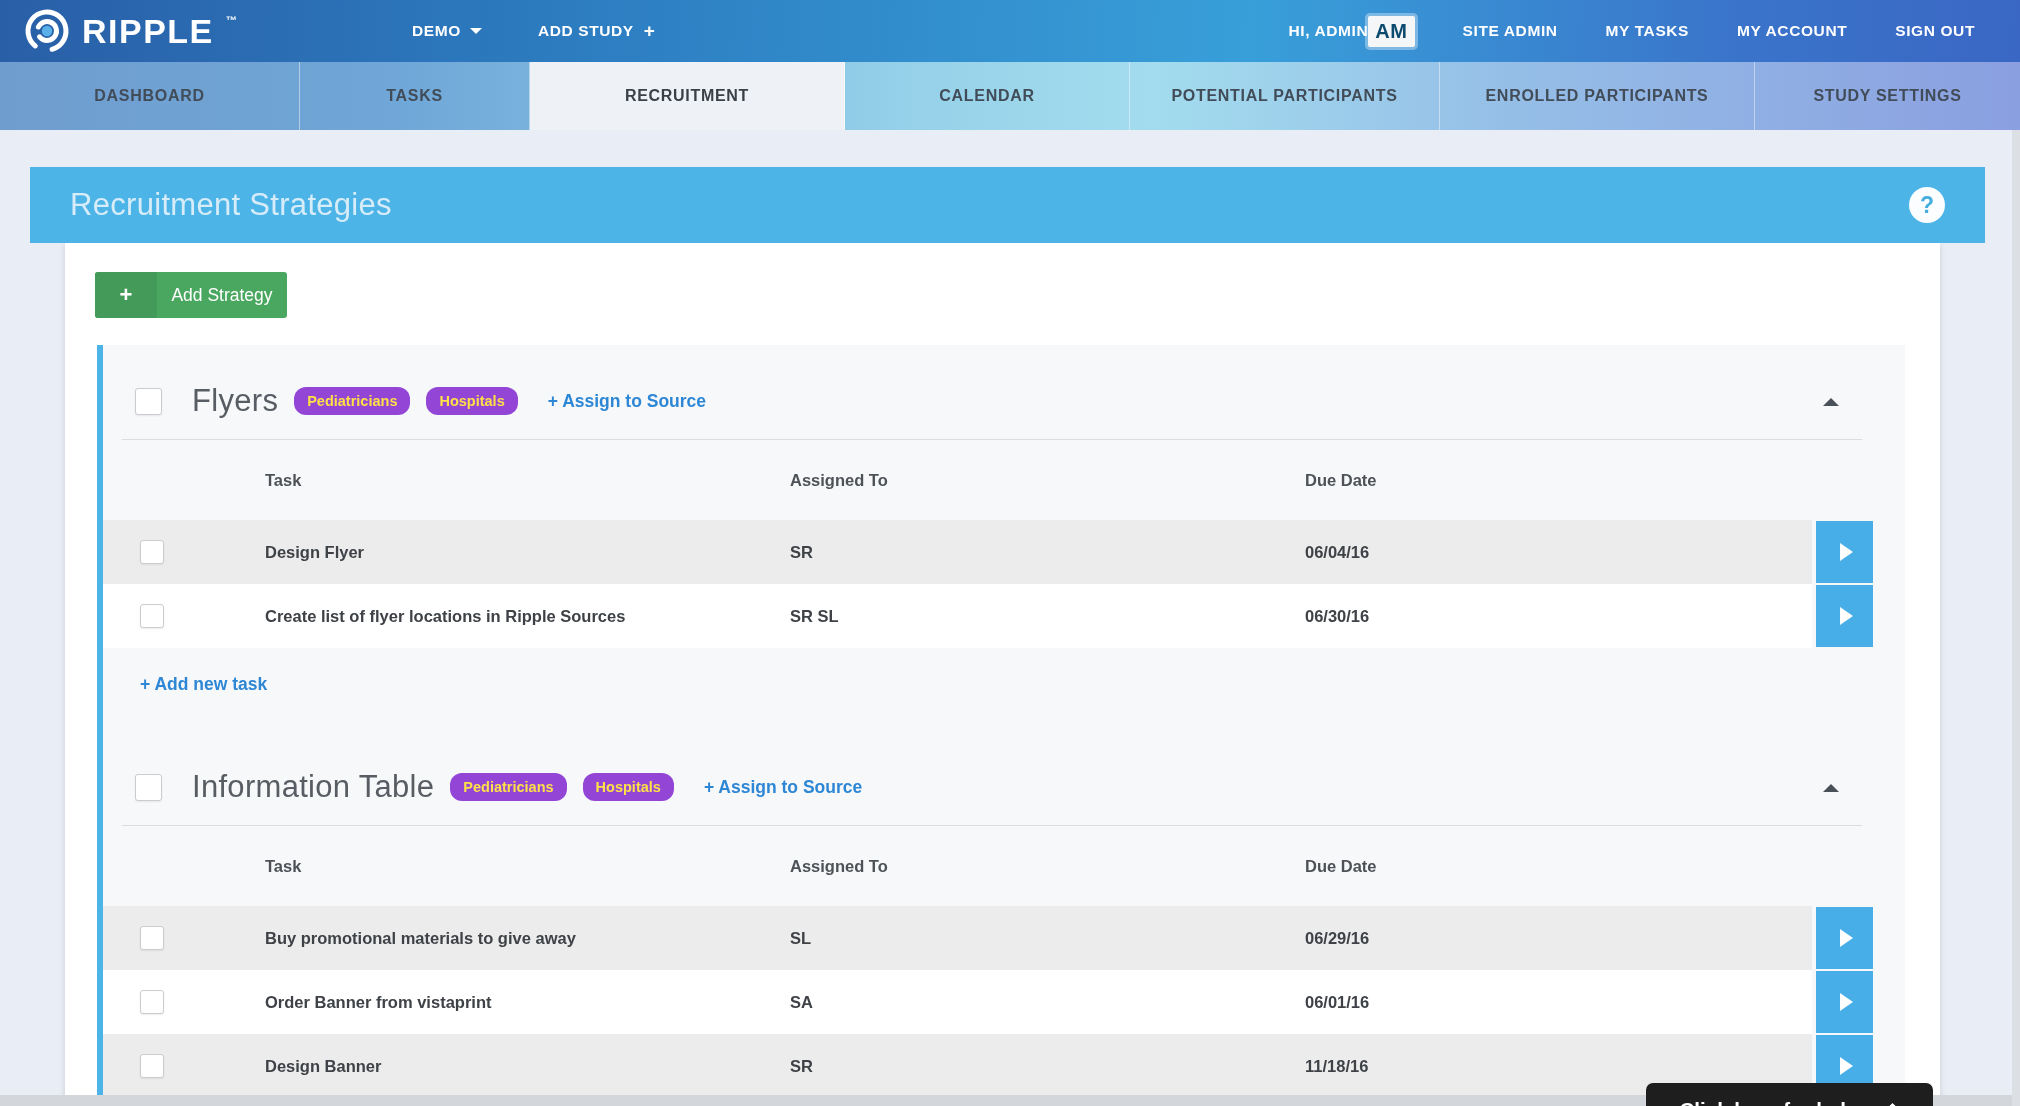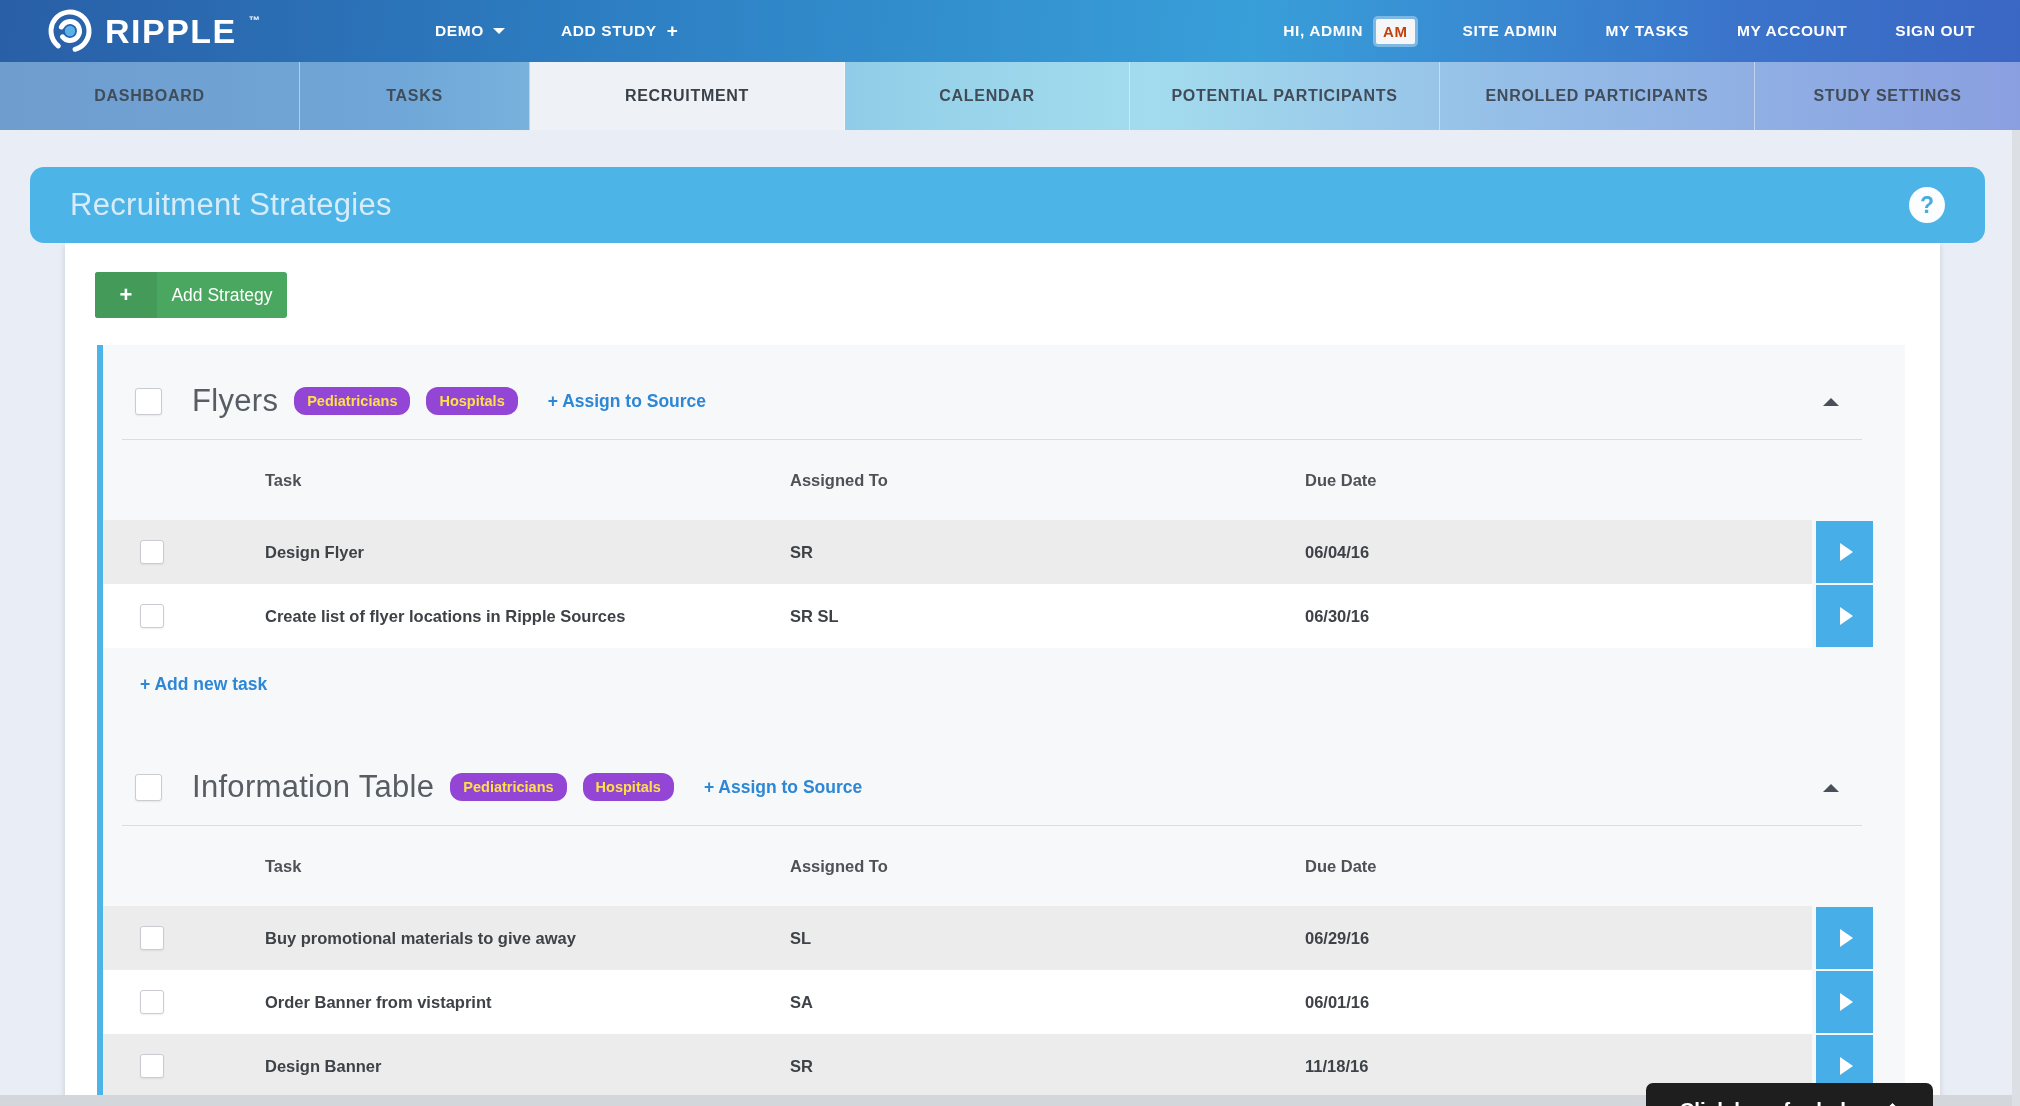--- a/index.html
+++ b/index.html
@@ -8,38 +8,38 @@
     width: 2020px; height: 1106px; overflow: hidden;
     font-family: "Liberation Sans", "DejaVu Sans", sans-serif;
     background: #e9eef6;
   }
   .app { position: relative; width: 2020px; height: 1106px; overflow: hidden; }
 
   
   .navbar {
     height: 62px; display: flex; align-items: center;
     background: linear-gradient(92deg, #295fa7 0%, #2d7ec2 30%, #389fd9 62%, #3a74ca 86%, #3a67c4 100%);
-    color: #fff; padding: 0 45px 0 47px;
+    color: #fff; padding: 0 45px 0 24px;
   }
   .brand { display: flex; align-items: flex-start; gap: 12px; width: 330px; cursor: pointer; }
   .brand-text { font-size: 34px; font-weight: 800; letter-spacing: 1.5px; line-height: 46px; }
   .brand-tm { font-size: 11px; font-weight: 700; margin-top: 6px; }
   .nav-left { display: flex; gap: 56px; margin-left: 58px; align-items: center; }
   .nav-item, .nav-link {
     font-size: 15.5px; font-weight: 700; letter-spacing: .6px; color: #fff;
     text-decoration: none; cursor: pointer; display: flex; align-items: center; white-space: nowrap;
   }
   .caret-down { width: 0; height: 0; border-left: 6px solid transparent; border-right: 6px solid transparent;
     border-top: 6px solid #fff; margin-left: 9px; }
   .plus-glyph { font-size: 19px; font-weight: 800; margin-left: 10px; }
   .nav-right { margin-left: auto; display: flex; align-items: center; gap: 48px; }
   .nav-greeting { display: flex; align-items: center; font-size: 15.5px; font-weight: 700; letter-spacing: .6px; }
   .avatar {
-    background: #f5f6f8; color: #c2410c; font-size: 15px; font-weight: 800;
-    padding: 4px 7px; margin-left: 13px; border-radius: 2px;
+    background: #f5f6f8; color: #0c4a6e; font-size: 20px; font-weight: 800;
+    padding: 4px 7px; border-radius: 2px;
     box-shadow: 0 0 0 3px rgba(255,255,255,.35);
   }
 
   
   .tabbar {
     height: 68px; display: flex;
     background: linear-gradient(90deg, #6f9dce 0%, #6fa7d8 20%, #95d1e9 45%, #a3dcee 57%, #95bee7 75%, #8a9fe0 100%);
   }
   .tab {
     display: flex; align-items: center; justify-content: center;
@@ -48,21 +48,21 @@
   }
   .tab:last-child { border-right: none; }
   .tab.active { background: #eef2f7; color: #3a4048; }
   .tw1 { width: 300px; } .tw2 { width: 230px; } .tw3 { width: 315px; } .tw4 { width: 285px; }
   .tw5 { width: 310px; } .tw6 { width: 315px; } .tw7 { width: 265px; }
 
   
   .page { position: relative; height: 976px; }
   .title-bar {
     position: absolute; left: 30px; top: 37px; width: 1955px; height: 76px;
-    background: #4cb4e7; border-radius: 14px;
+    background: #4cb4e7; border-radius: 0;
     display: flex; align-items: center; padding: 0 40px; z-index: 2;
   }
   .page-title { margin: 0; font-size: 31px; font-weight: 300; letter-spacing: .3px; color: #d7ecf9; }
   .help-circle {
     margin-left: auto; width: 36px; height: 36px; border-radius: 50%;
     background: #fbfdfe; color: #45aede; font-size: 23px; font-weight: 800;
     display: flex; align-items: center; justify-content: center; cursor: pointer;
   }
 
   .card {

